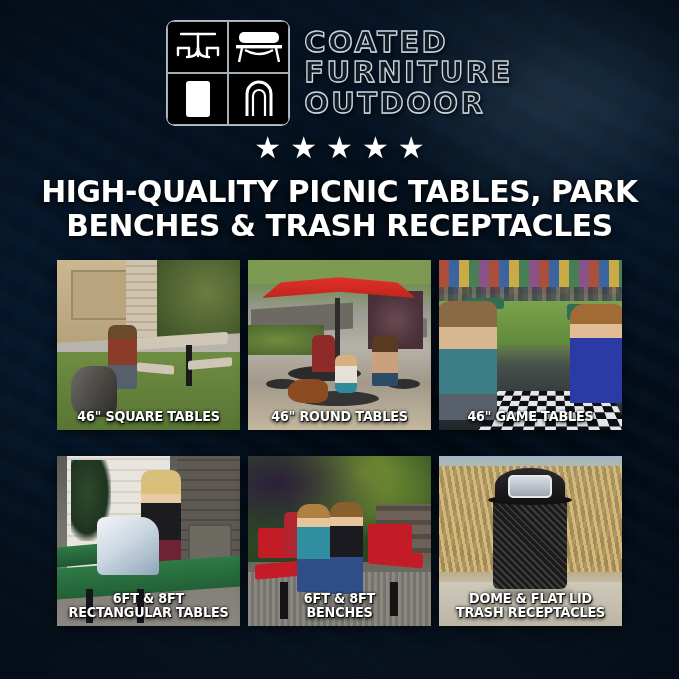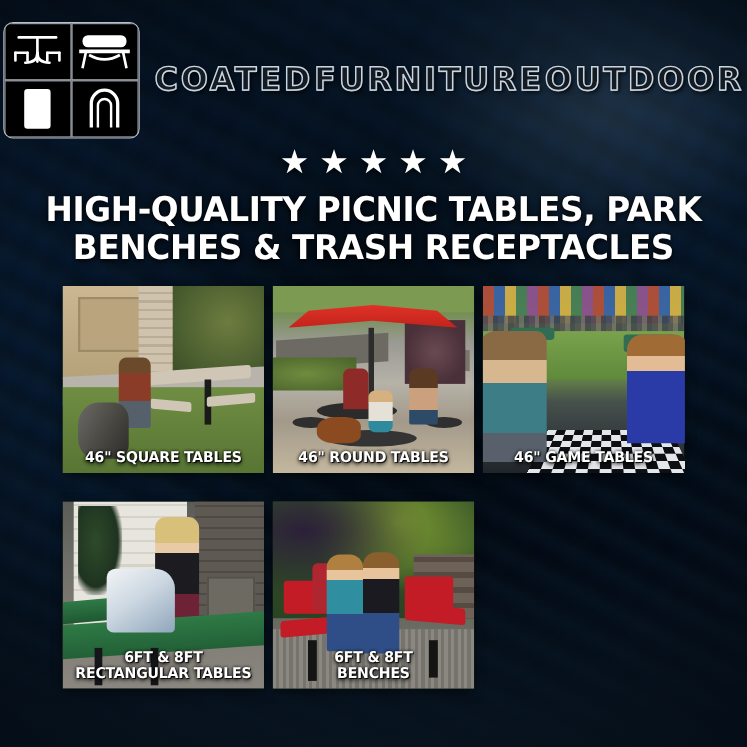--- a/index.html
+++ b/index.html
@@ -64,21 +64,21 @@
     padding-top:24px;height:122px;box-sizing:border-box;
   }
   .logo-mark{
     width:122px;height:104px;background:#000;border-radius:9px;
     border:1px solid rgba(215,225,235,.85);
     display:grid;grid-template-columns:1fr 1fr;grid-template-rows:1fr 1fr;
     overflow:hidden;flex:0 0 auto;
   }
   .logo-cell{position:relative;border:.5px solid rgba(220,230,240,.75);display:flex;align-items:center;justify-content:center;}
   .logo-cell svg{display:block;}
-  .logo-type{display:flex;flex-direction:row;gap:1px;}
+  .logo-type{display:flex;flex-direction:column;gap:1px;}
   .logo-type .ln{
     font-family:"DejaVu Sans", sans-serif;
     font-weight:700;font-size:29px;letter-spacing:2.5px;line-height:1.02;
     color:#141b22;
     -webkit-text-stroke:1.3px #c9d6e2;
     text-shadow:0 1px 0 #7e8e9c, 0 -1px 0 #0a0f14, 1px 0 0 #44525f, 2px 2px 4px rgba(0,0,0,.85);
     white-space:nowrap;
   }
 
   
@@ -416,16 +416,31 @@
           <div class="pack"></div>
             <div class="kid1"></div>
             <div class="kid2"></div>
         </div>
         <div class="cap">
           <span>6FT &amp; 8FT</span>
           <span class="c2">BENCHES</span>
         </div>
       </div>
 
+      <div class="tile">
+        <div class="photo p6">
+          <div class="reeds"></div>
+            <div class="walk"></div>
+            <div class="shadow"></div>
+          <div class="body"></div>
+            <div class="rim"></div>
+            <div class="dome"></div>
+            <div class="slot"></div>
+        </div>
+        <div class="cap">
+          <span>DOME &amp; FLAT LID</span>
+          <span class="c2">TRASH RECEPTACLES</span>
+        </div>
+      </div>
 
     </div>
   </div>
 </div>
 
 </body></html>

